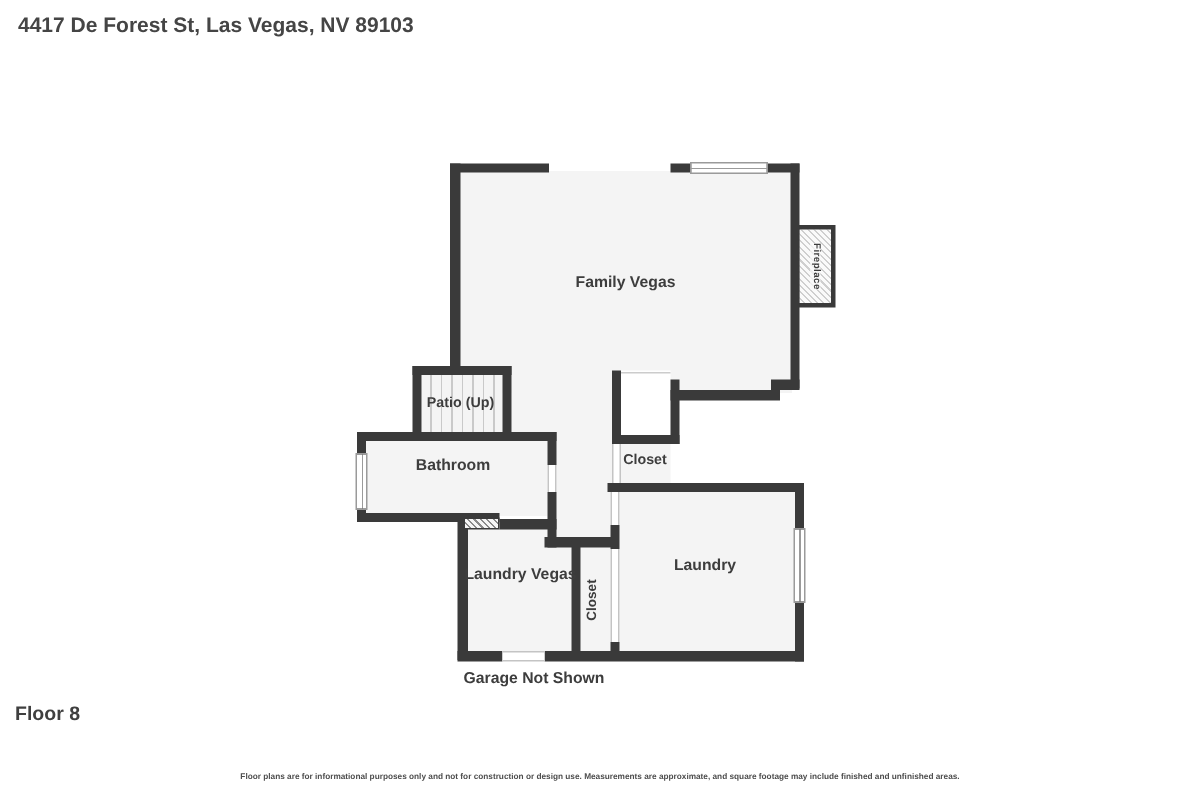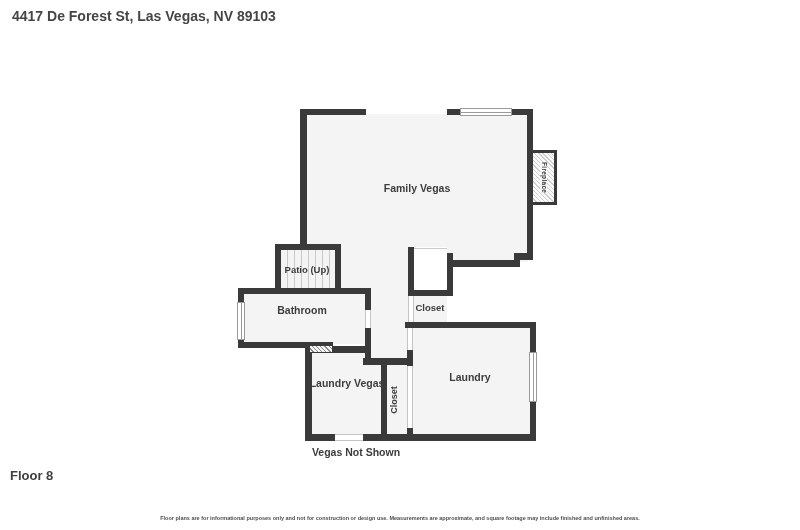--- a/index.html
+++ b/index.html
@@ -118,18 +118,18 @@
 
   <div class="hatch"></div>
 
   <div class="lbl" style="left:417px;top:188px">Family Vegas</div>
   <div class="lbl lbl-sm" style="left:307px;top:269px">Patio (Up)</div>
   <div class="lbl" style="left:302px;top:310px">Bathroom</div>
   <div class="lbl lbl-sm" style="left:430px;top:307px">Closet</div>
   <div class="lbl" style="left:347px;top:383px">Laundry Vegas</div>
   <div class="lbl-rot" style="left:394px;top:400px">Closet</div>
   <div class="lbl" style="left:470px;top:377px">Laundry</div>
-  <div class="lbl" style="left:356px;top:452px">Vegas Not Shown</div>
+  <div class="lbl" style="left:356px;top:452px">Garage Not Shown</div>
 
   <div class="floor-tag">Floor 8</div>
   <div class="disclaimer">Floor plans are for informational purposes only and not for construction or design use. Measurements are approximate, and square footage may include finished and unfinished areas.</div>
 
 </div>
 
 </body></html>

